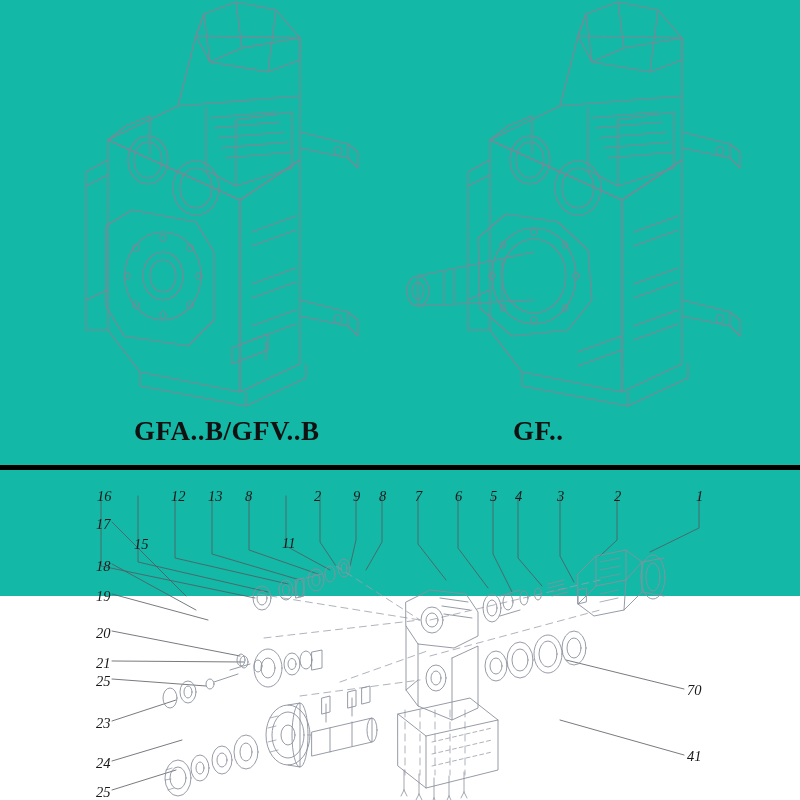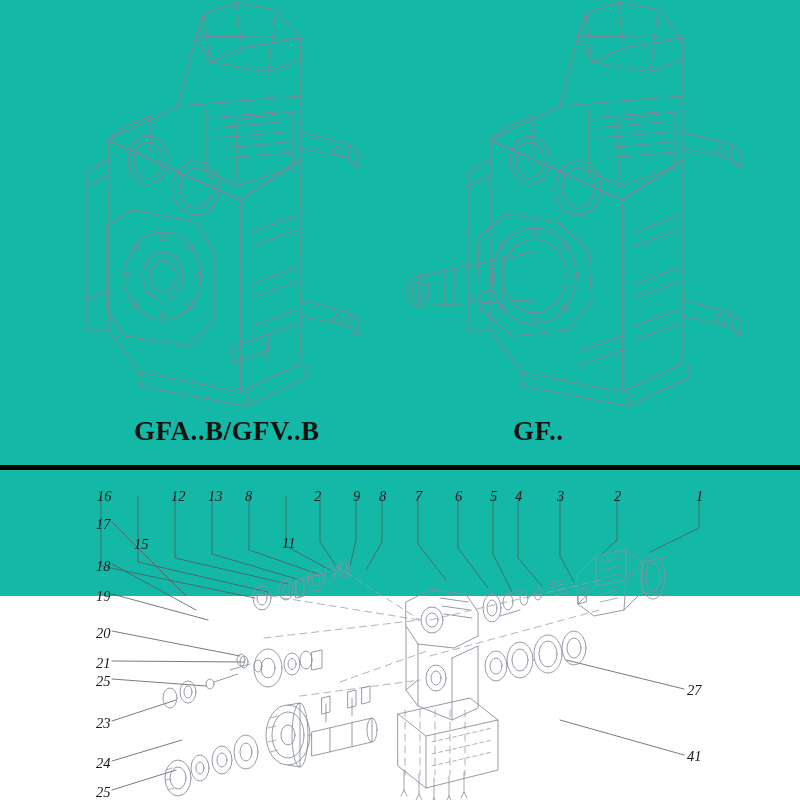--- a/index.html
+++ b/index.html
@@ -449,17 +449,17 @@
     <div class="lbl" style="left:96px;top:46px;">17</div>
     <div class="lbl" style="left:96px;top:88px;">18</div>
     <div class="lbl" style="left:96px;top:118px;">19</div>
     <div class="lbl" style="left:96px;top:155px;">20</div>
     <div class="lbl" style="left:96px;top:185px;">21</div>
     <div class="lbl" style="left:96px;top:203px;">25</div>
     <div class="lbl" style="left:96px;top:245px;">23</div>
     <div class="lbl" style="left:96px;top:285px;">24</div>
     <div class="lbl" style="left:96px;top:314px;">25</div>
 
-    <div class="lbl" style="left:687px;top:212px;">27</div>
+    <div class="lbl" style="left:687px;top:212px;">70</div>
     <div class="lbl" style="left:687px;top:278px;text-align:center;">41</div>
   </div>
 
 </div>
 
 </body></html>

